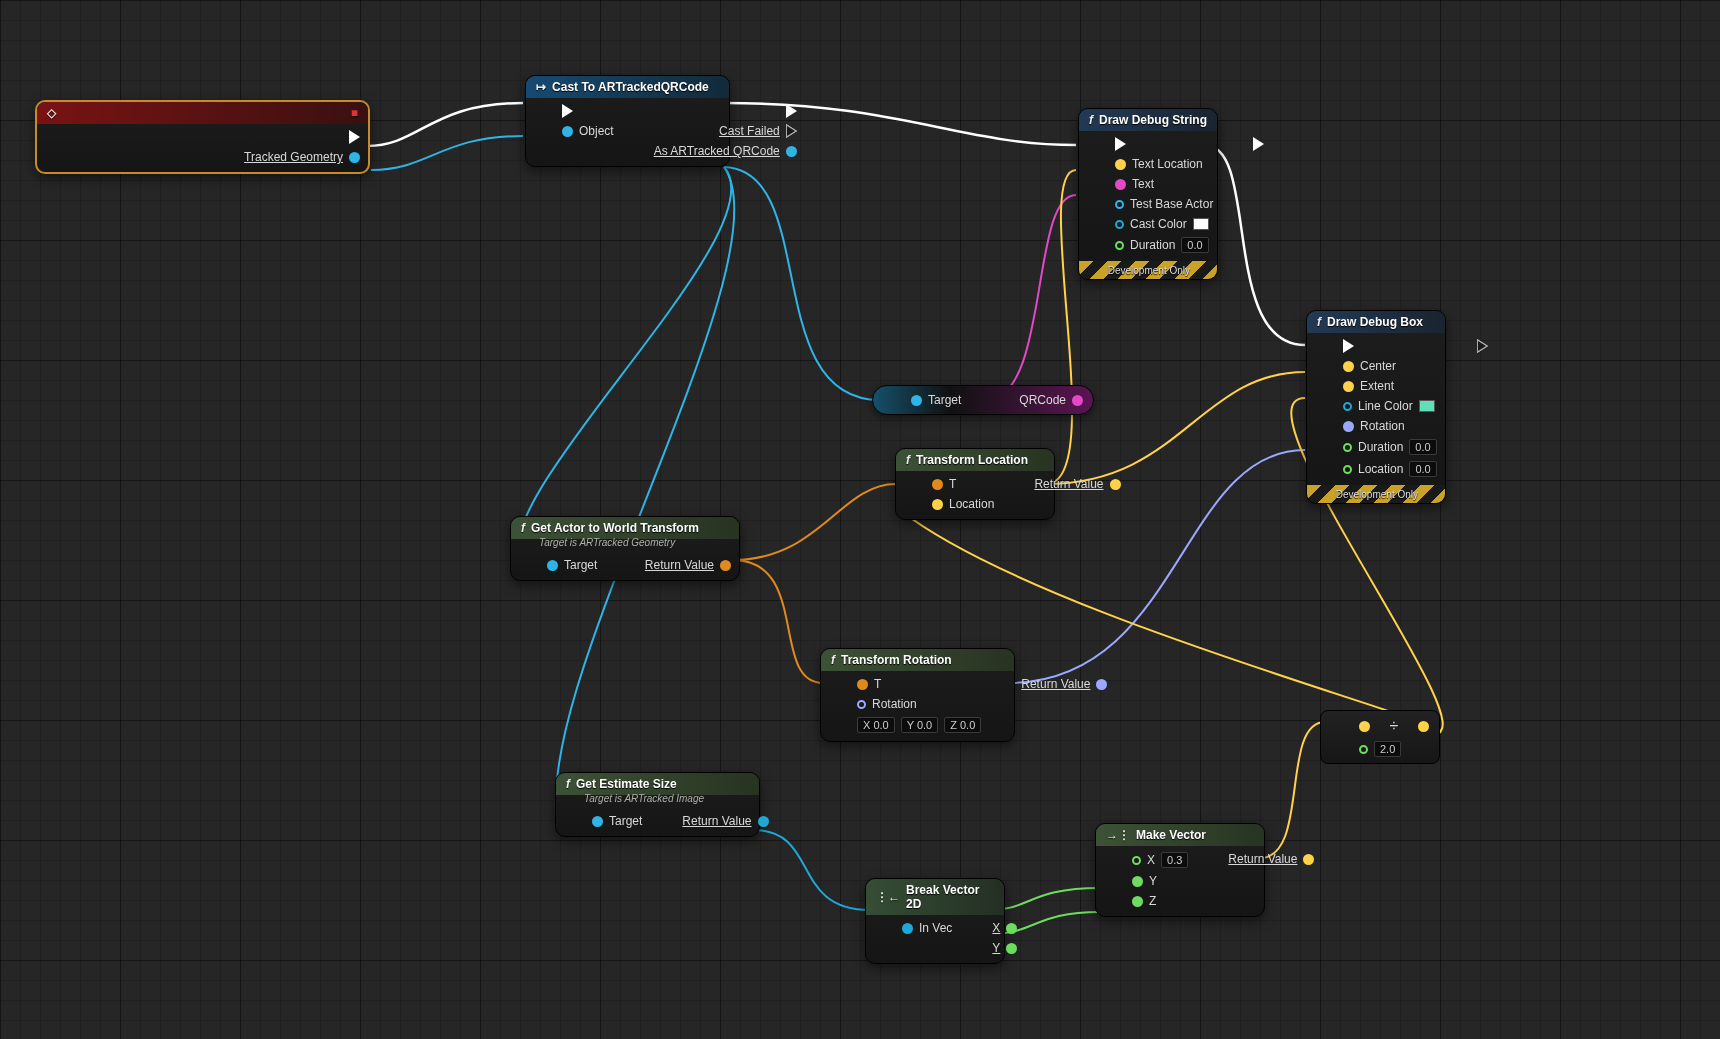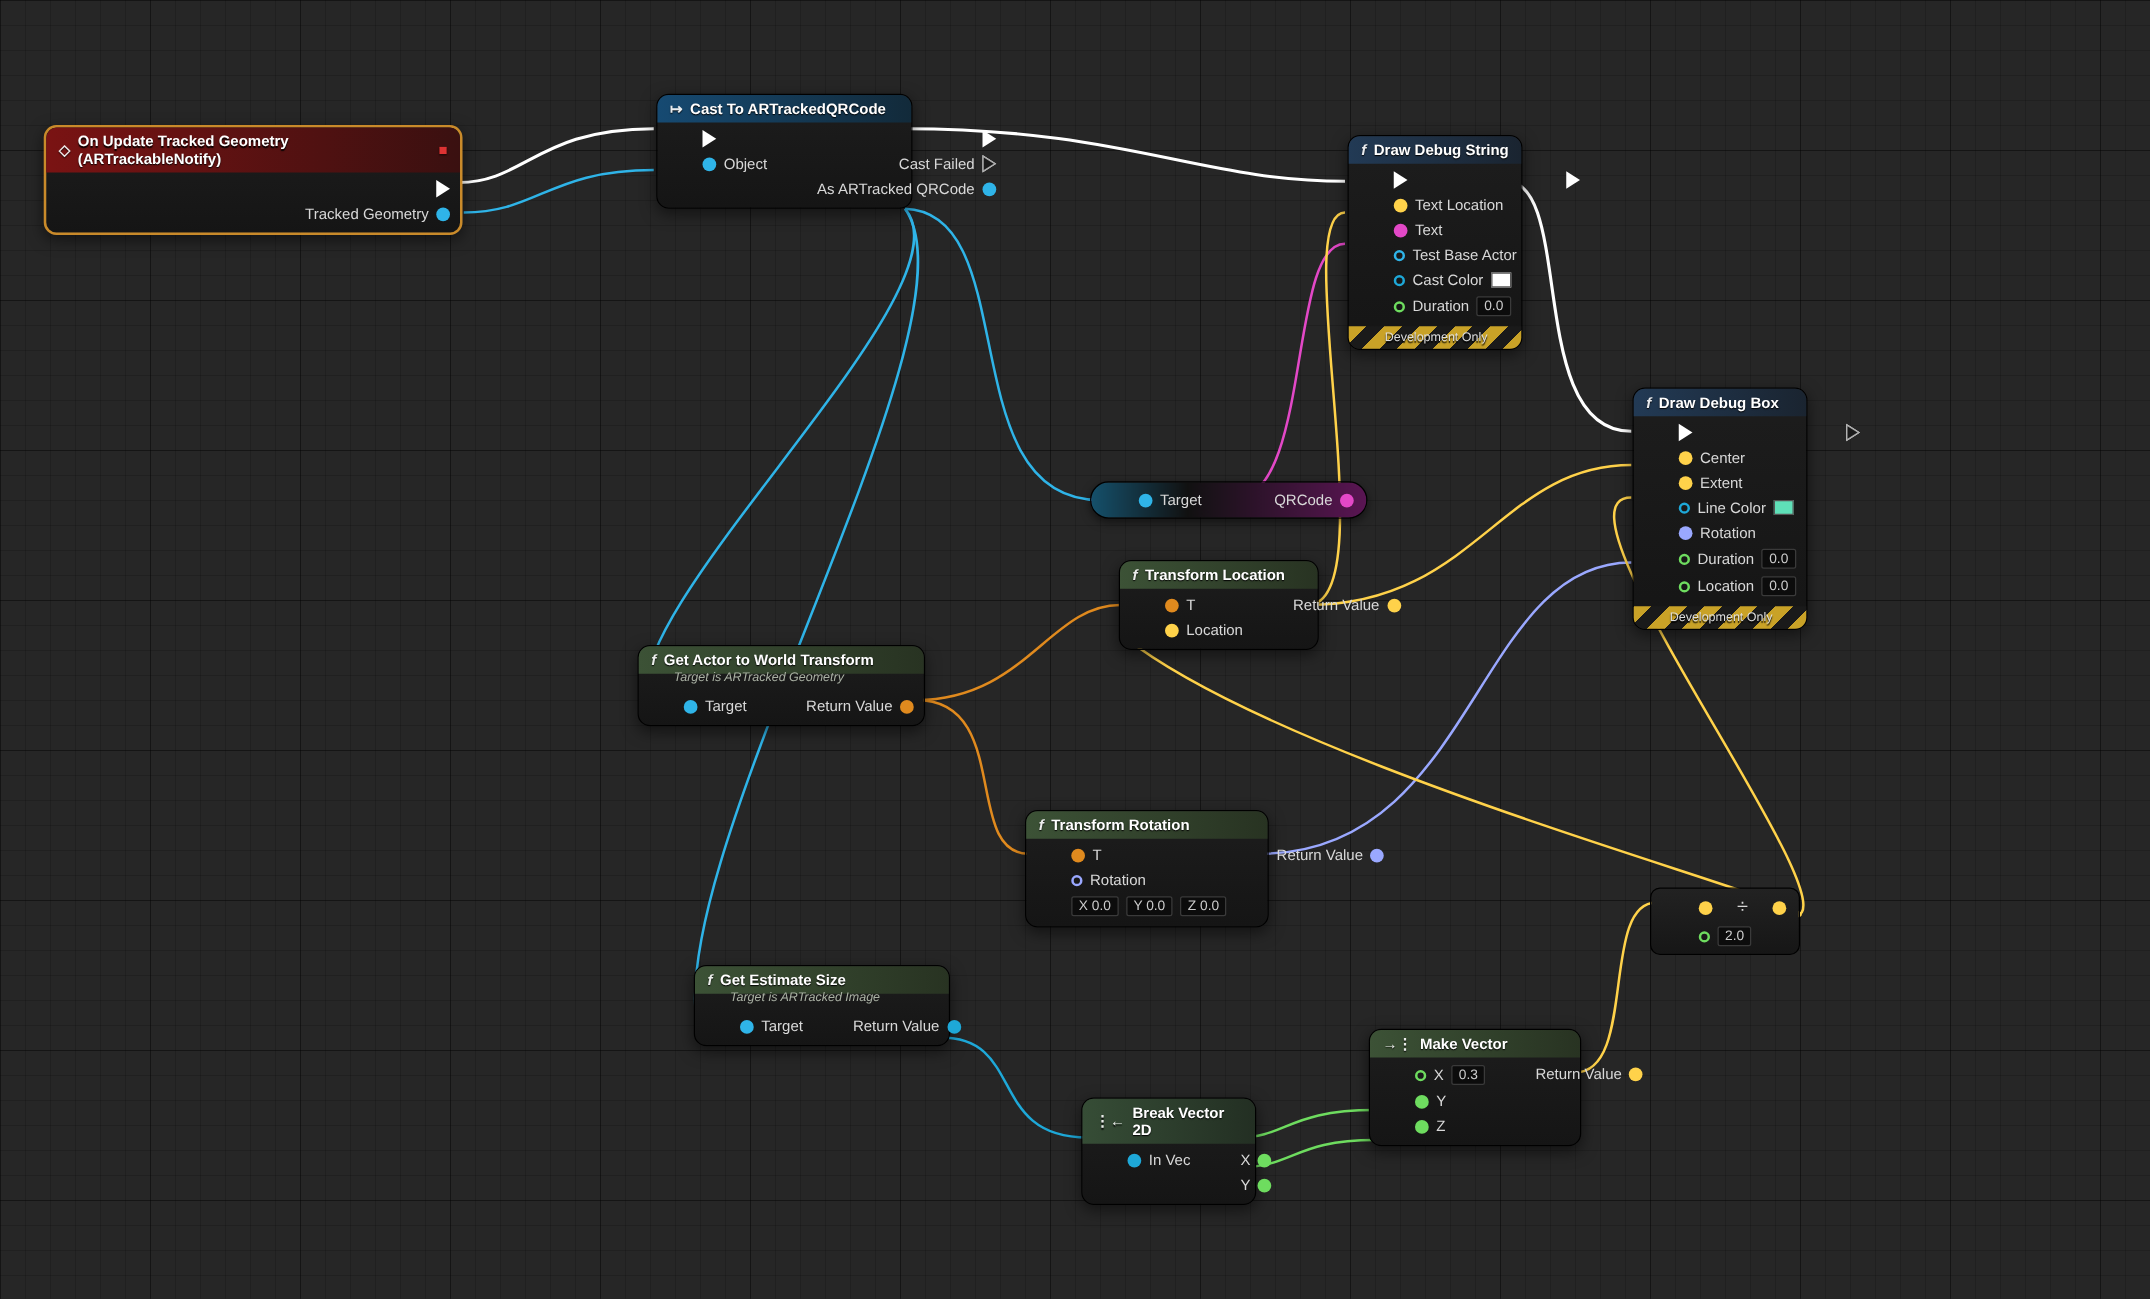--- a/index.html
+++ b/index.html
@@ -47,21 +47,21 @@
   }
   .hdr.red   { background: linear-gradient(90deg, #7a1313, #3a1010); }
   .hdr.blue  { background: linear-gradient(90deg, #164a72, #122a3a); }
   .hdr.func  { background: linear-gradient(90deg, #364d36, #232f23); }
   .hdr.funcb { background: linear-gradient(90deg, #223a55, #1a2430); }
   .hdr.pure  { background: linear-gradient(90deg, #3c5236, #283322); }
   .hdr .ico { font-size: 12px; opacity: 0.9; }
   .node.event { border: 2px solid #c98a2a; }
   .body { padding: 6px 8px 8px; display: flex; justify-content: space-between; gap: 12px; }
   .col { display: flex; flex-direction: column; gap: 6px; }
-  .col.right { align-items: flex-end; text-align: right; }
+  .col.right { align-items: flex-end; text-align: right; text-decoration: underline; }
   .row { display: flex; align-items: center; gap: 6px; white-space: nowrap; padding-left: 28px; }
   .pin {
     width: 11px; height: 11px; border-radius: 50%;
     display: inline-block; flex-shrink: 0;
   }
   .pin.hollow { background: transparent; border: 2px solid currentColor; width: 9px; height: 9px; }
   .pin.solid  { background: currentColor; }
   .exec {
     width: 0; height: 0;
     border-top: 7px solid transparent;
@@ -166,21 +166,20 @@
   <path d="M1260 858 C1310 858 1280 722 1325 722" stroke="#ffd24a" stroke-width="2" fill="none"></path>
 
   <path d="M1435 733 C1490 733 1230 398 1305 398" stroke="#ffd24a" stroke-width="2" fill="none"></path>
 
   <path d="M1435 733 C1495 733 1040 620 900 510" stroke="#ffd24a" stroke-width="2" fill="none"></path>
 </svg>
 
 <div class="node event" style="left:35px; top:100px; width:335px;">
   <div class="hdr red">
     <span class="ico">◇</span>
-    <span>On Update Tracked Geometry (ARTrackableNotify)</span>
     <span style="margin-left:auto;color:#d33">■</span>
   </div>
   <div class="body">
     <div class="col"></div>
     <div class="col right">
       <div class="row">
           <span class="exec"></span>
         </div>
       <div class="row">
         <span>Tracked Geometry</span>

